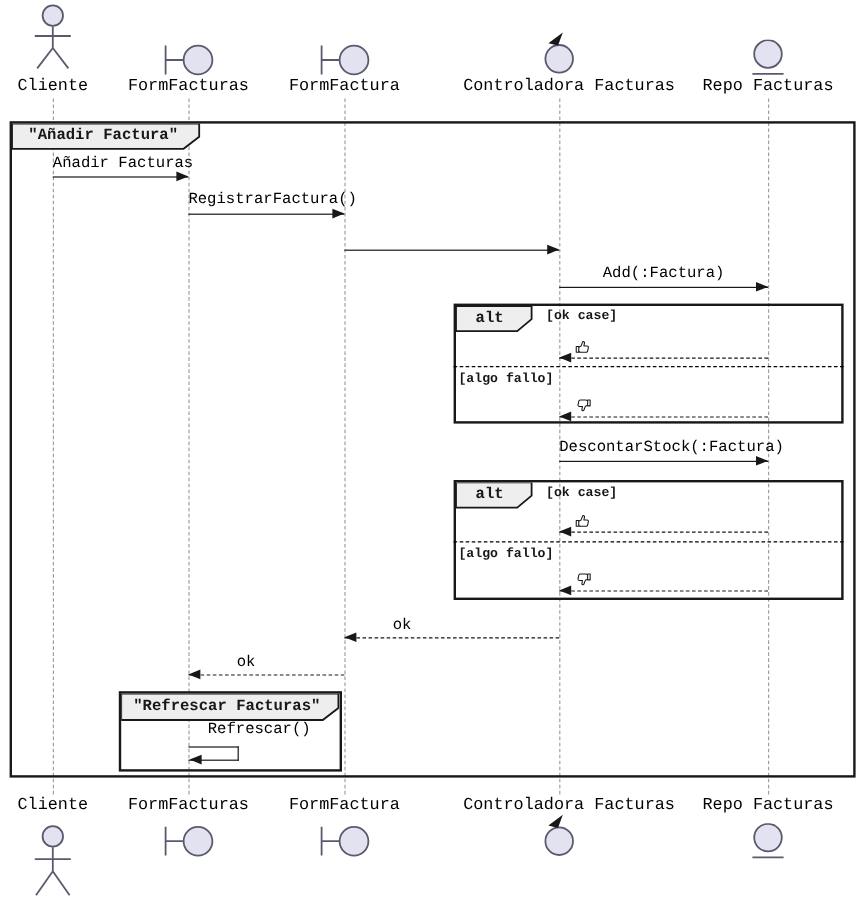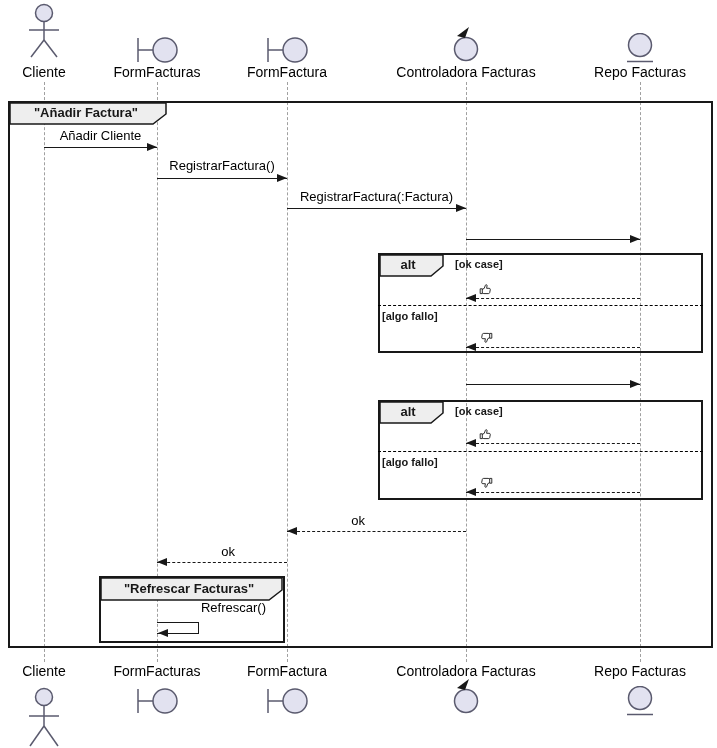--- a/index.html
+++ b/index.html
@@ -5,39 +5,39 @@
   :root{
     --ink:#181818;
     --fill:#E2E2F0;
     --hdr:#EEEEEE;
     --life:#A0A0A0;
   }
   *{box-sizing:border-box;margin:0;padding:0}
   body{background:#fff}
   .canvas{
     position:relative;width:717px;height:748px;background:#fff;
-    overflow:hidden;font-family:Liberation Sans, sans-serif;color:var(--ink);
+    overflow:hidden;font-family:Liberation Mono, monospace;color:var(--ink);
   }
   .abs{position:absolute}
   .plabel{position:absolute;height:17px;font-size:14px;text-align:center;white-space:nowrap;color:#000}
   .lifeline{position:absolute;top:82px;height:580px;width:0;border-left:1px dashed var(--life)}
   .frame{position:absolute;border:2px solid var(--ink)}
   .fragment{position:absolute;border:2px solid var(--ink)}
   .tabtitle{position:absolute;font-size:13px;font-weight:bold;text-align:center;white-space:nowrap}
   .guard{position:absolute;font-size:11px;font-weight:bold;white-space:nowrap}
   .divider{position:absolute;height:0;border-top:1px dashed #000}
   .msg{position:absolute;height:0}
   .mline{position:absolute;left:0;right:0;top:0}
   .solid{border-top:1px solid var(--ink)}
   .dash{border-top:1px dashed var(--ink)}
   .head{position:absolute;width:0;height:0;top:-4px}
   .head.r{right:0;border-top:4px solid transparent;border-bottom:4px solid transparent;border-left:10px solid var(--ink)}
   .head.l{left:0;border-top:4px solid transparent;border-bottom:4px solid transparent;border-right:10px solid var(--ink)}
   .mlabel{position:absolute;font-size:13px;text-align:center;white-space:nowrap;color:#000}
-  .mlabel.la{text-align:right}
+  .mlabel.la{text-align:center}
   .selfrect{position:absolute;border:1px solid var(--ink);border-left:none}
   .ticon{position:absolute;width:14px;height:14px}
   svg{display:block}
 </style>
 </head>
 <body>
 
 <div class="canvas">
 
   <div class="lifeline" style="left:44px"></div>
@@ -83,38 +83,38 @@
   <div class="plabel" style="left:227px;top:64px;width:120px">FormFactura</div>
   <div class="plabel" style="left:386px;top:64px;width:160px">Controladora Facturas</div>
   <div class="plabel" style="left:580px;top:64px;width:120px">Repo Facturas</div>
 
   <div class="frame" style="left:8px;top:101px;width:705px;height:547px"></div>
   <svg class="abs" style="left:10px;top:103px" width="160" height="23">
     <polygon points="0,0 156,0 156,11 143,21 0,21" fill="#EEEEEE" stroke="#181818" stroke-width="1.5"></polygon>
   </svg>
   <div class="tabtitle" style="left:16px;top:105px;width:140px">"Añadir Factura"</div>
 
-  <div class="mlabel" style="left:44px;top:128px;width:113px">Añadir Cliente</div>
+  <div class="mlabel" style="left:44px;top:128px;width:113px">Añadir Facturas</div>
   <div class="msg" style="left:44px;top:147px;width:113px">
       <div class="mline solid"></div>
       <div class="head r"></div>
     </div>
 
   <div class="mlabel" style="left:157px;top:158px;width:130px">RegistrarFactura()</div>
   <div class="msg" style="left:157px;top:178px;width:130px">
       <div class="mline solid"></div>
       <div class="head r"></div>
     </div>
 
-  <div class="mlabel" style="left:287px;top:189px;width:179px">RegistrarFactura(:Factura)</div>
   <div class="msg" style="left:287px;top:208px;width:179px">
       <div class="mline solid"></div>
       <div class="head r"></div>
     </div>
 
+  <div class="mlabel" style="left:466px;top:220px;width:174px">Add(:Factura)</div>
   <div class="msg" style="left:466px;top:239px;width:174px">
       <div class="mline solid"></div>
       <div class="head r"></div>
     </div>
 
   <div class="fragment" style="left:378px;top:253px;width:325px;height:100px"></div>
   <svg class="abs" style="left:380px;top:255px" width="66" height="23">
     <polygon points="0,0 63,0 63,11 51,21 0,21" fill="#EEEEEE" stroke="#181818" stroke-width="1.5"></polygon>
   </svg>
   <div class="tabtitle" style="left:382px;top:257px;width:52px">alt</div>
@@ -135,20 +135,21 @@
     <g fill="none" stroke="#181818" stroke-width="0.9" stroke-linejoin="round" transform="rotate(180 7 7)">
       <path d="M1.2 6.8h2.1v4.8H1.2z"></path>
       <path d="M3.3 10.9c.5.4 1 .7 1.6.7h4.5c.7 0 1.2-.4 1.3-1l.6-3c.1-.7-.4-1.3-1.1-1.3H7.6l.5-2.6c.1-.5-.3-1-.9-1-.4 0-.7.2-.8.6L5.2 6.4 3.3 7.3"></path>
     </g>
   </svg>
   <div class="msg" style="left:466px;top:347px;width:174px">
       <div class="mline dash"></div>
       <div class="head l"></div>
     </div>
 
+  <div class="mlabel" style="left:466px;top:365px;width:174px">DescontarStock(:Factura)</div>
   <div class="msg" style="left:466px;top:384px;width:174px">
       <div class="mline solid"></div>
       <div class="head r"></div>
     </div>
 
   <div class="fragment" style="left:378px;top:400px;width:325px;height:100px"></div>
   <svg class="abs" style="left:380px;top:402px" width="66" height="23">
     <polygon points="0,0 63,0 63,11 51,21 0,21" fill="#EEEEEE" stroke="#181818" stroke-width="1.5"></polygon>
   </svg>
   <div class="tabtitle" style="left:382px;top:404px;width:52px">alt</div>

